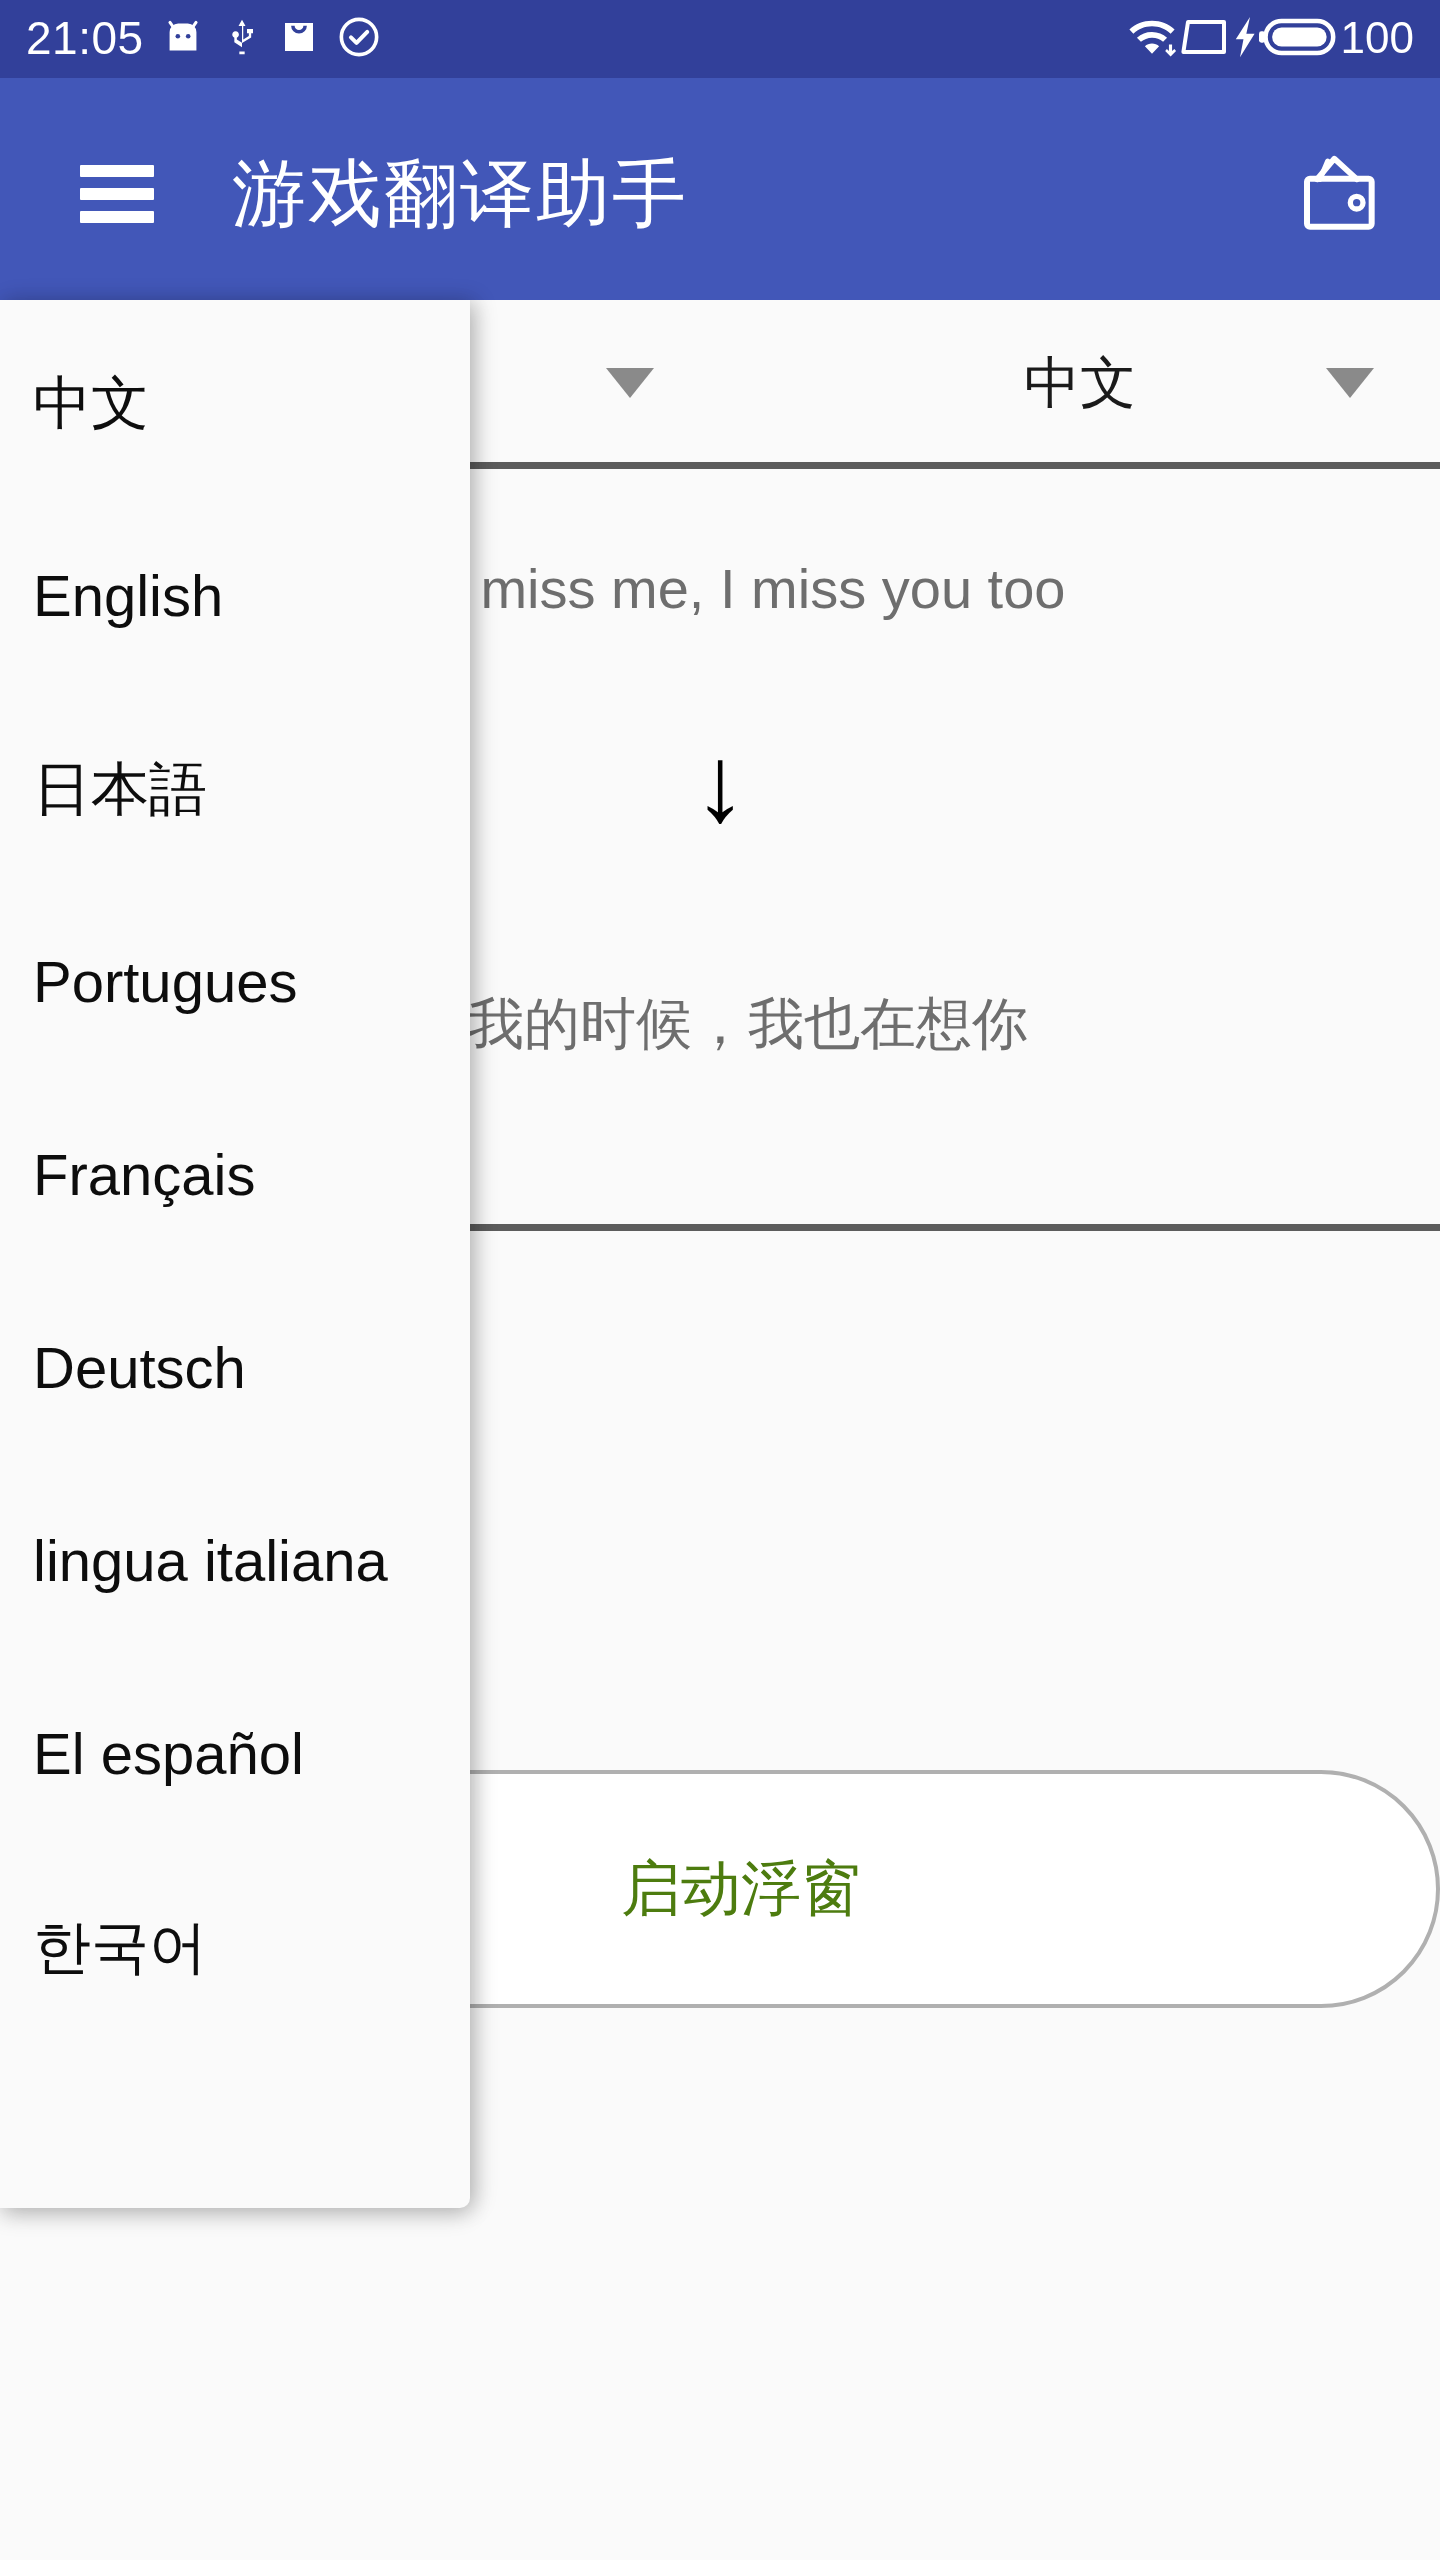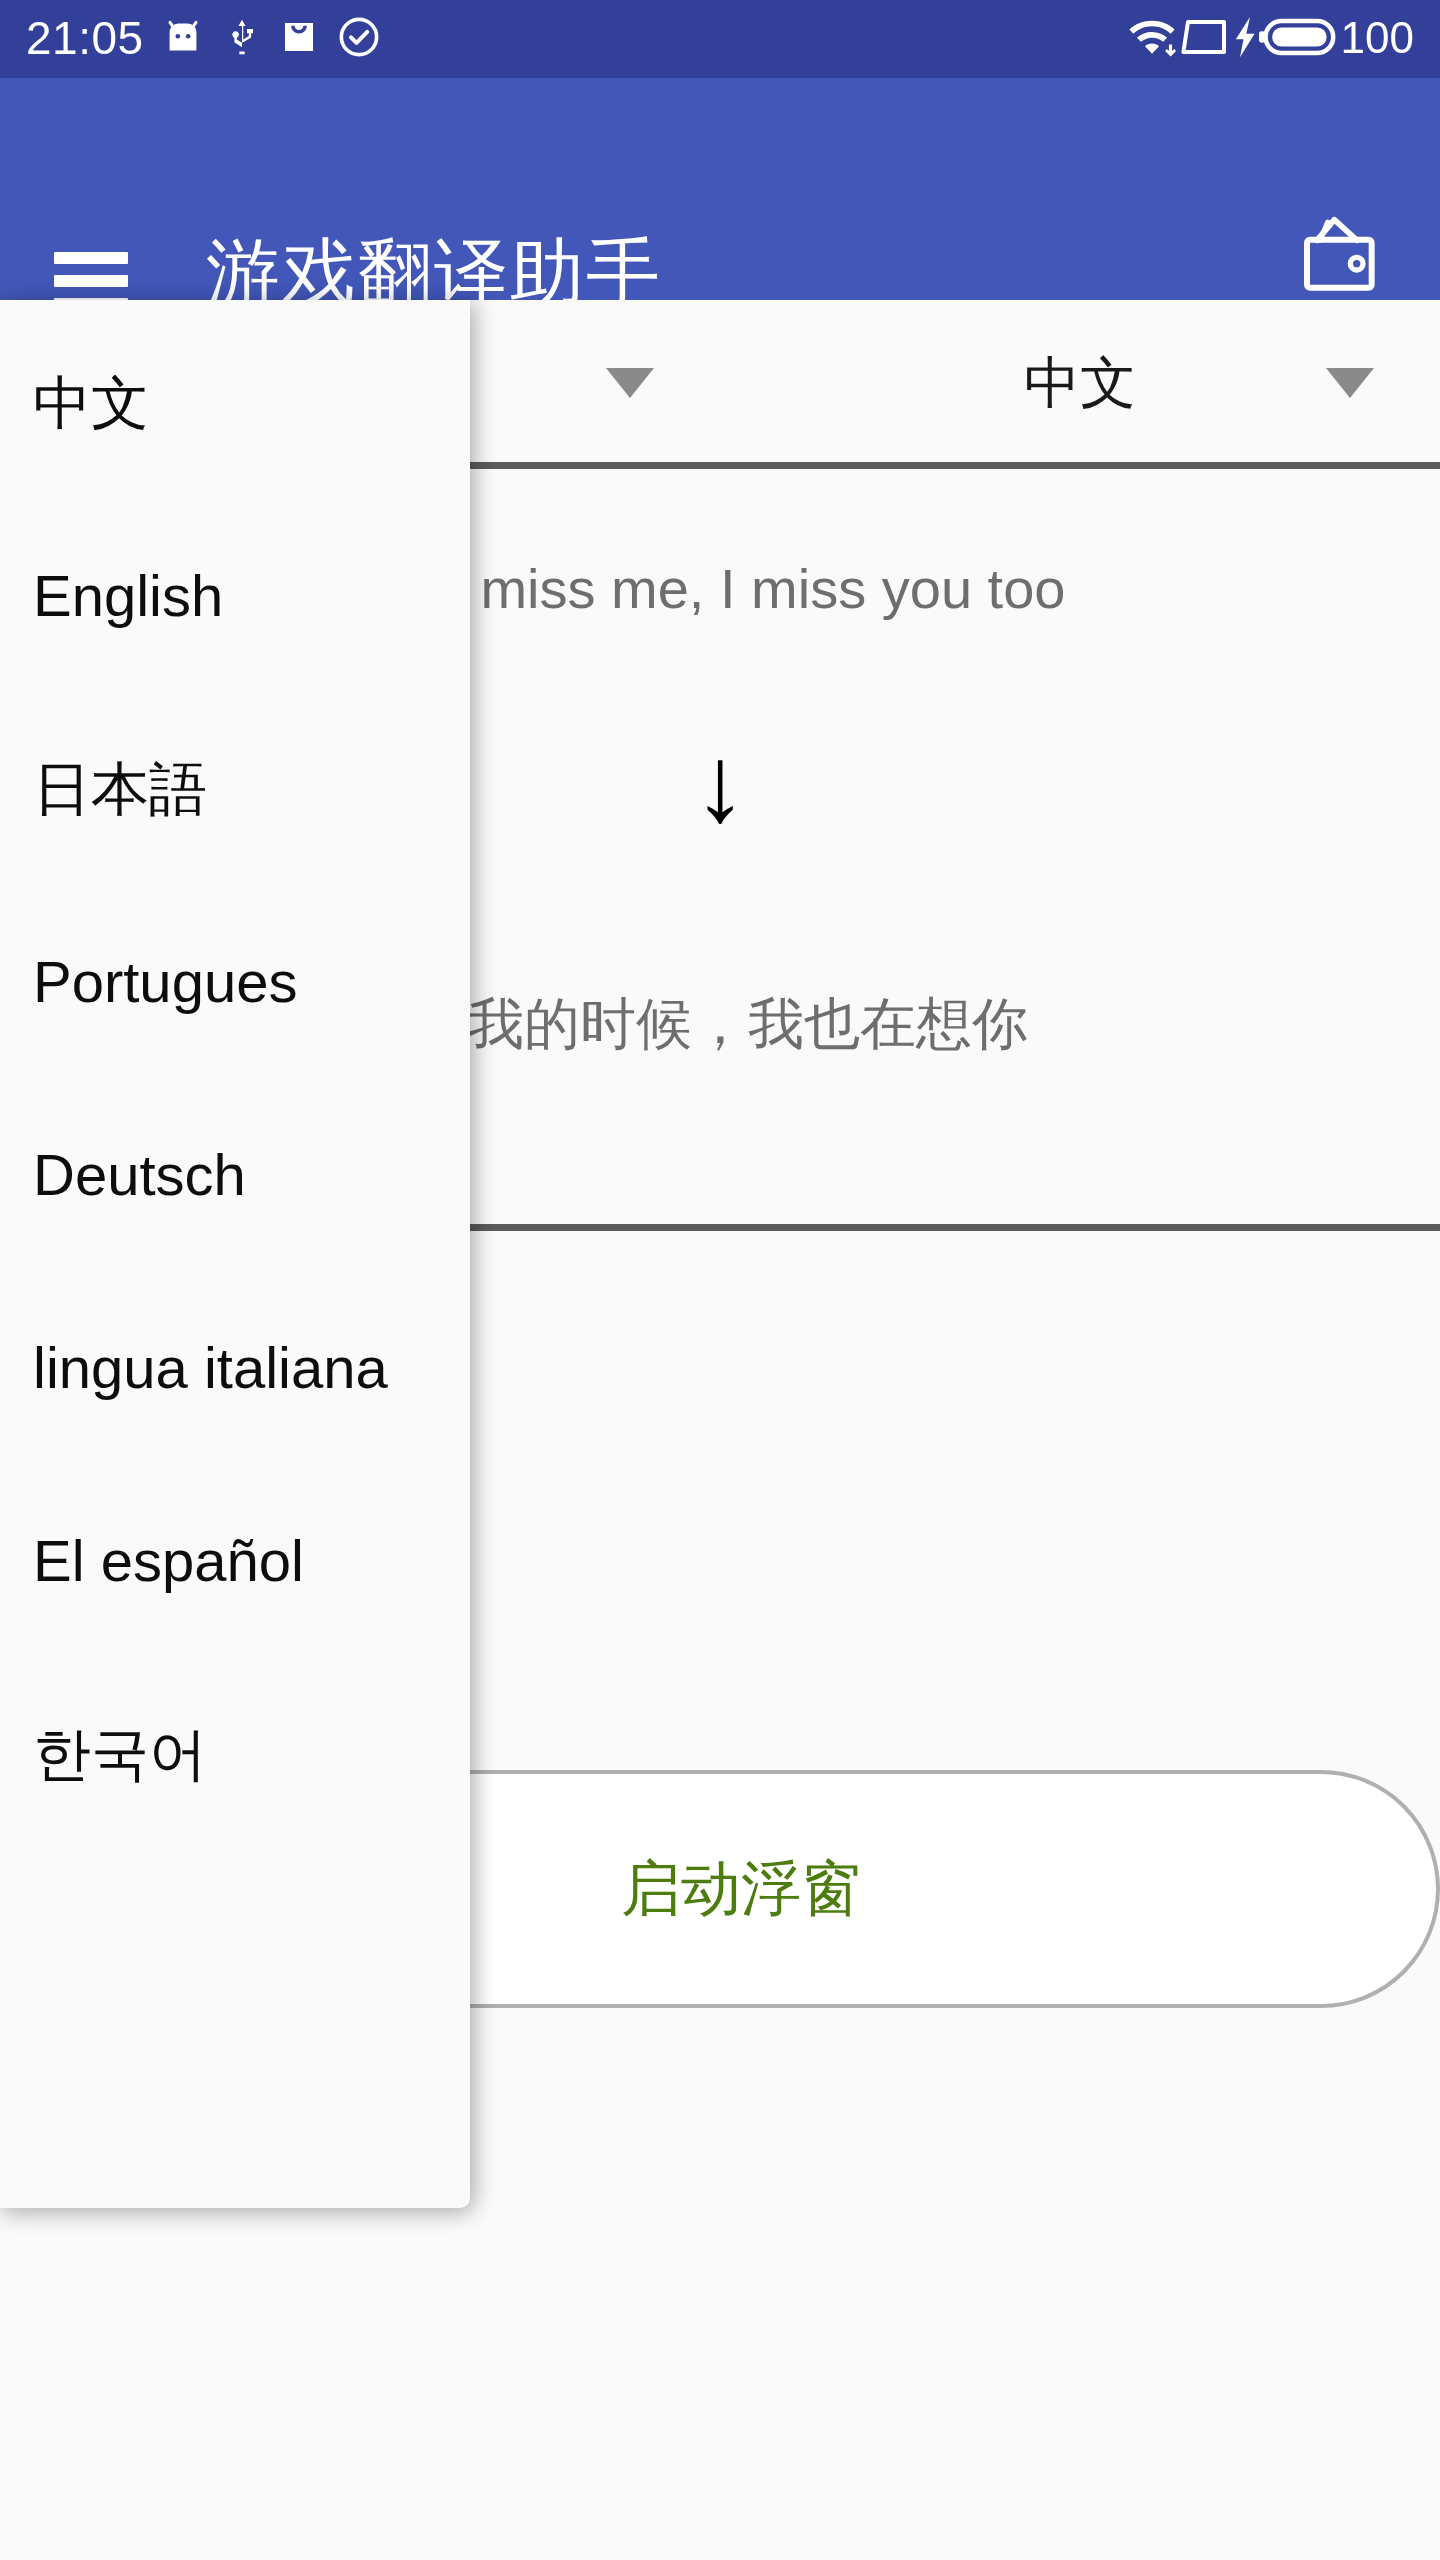--- a/index.html
+++ b/index.html
@@ -57,22 +57,22 @@
   .sicon { display: block; }
 
   
   .app-bar {
     position: absolute;
     top: 78px; left: 0;
     width: 1440px;
     height: 232px;
     background: #4257B8;
     display: flex;
-    align-items: flex-end;
-    padding: 0 46px 0 54px;
+    align-items: center;
+    padding: 0 46px 0 80px;
   }
   .hamburger {
     width: 74px;
     height: 58px;
     display: flex;
     flex-direction: column;
     justify-content: space-between;
     cursor: pointer;
     flex: 0 0 auto;
   }
@@ -364,20 +364,23 @@
     <li class="drawer-item">
       <span class="drawer-item-label">English</span>
     </li>
     <li class="drawer-item">
       <span class="drawer-item-label">日本語</span>
     </li>
     <li class="drawer-item">
       <span class="drawer-item-label">Portugues</span>
     </li>
     <li class="drawer-item">
+      <span class="drawer-item-label">Français</span>
+    </li>
+    <li class="drawer-item">
       <span class="drawer-item-label">Deutsch</span>
     </li>
     <li class="drawer-item">
       <span class="drawer-item-label">lingua italiana</span>
     </li>
     <li class="drawer-item">
       <span class="drawer-item-label">El español</span>
     </li>
     <li class="drawer-item">
       <span class="drawer-item-label">한국어</span>

